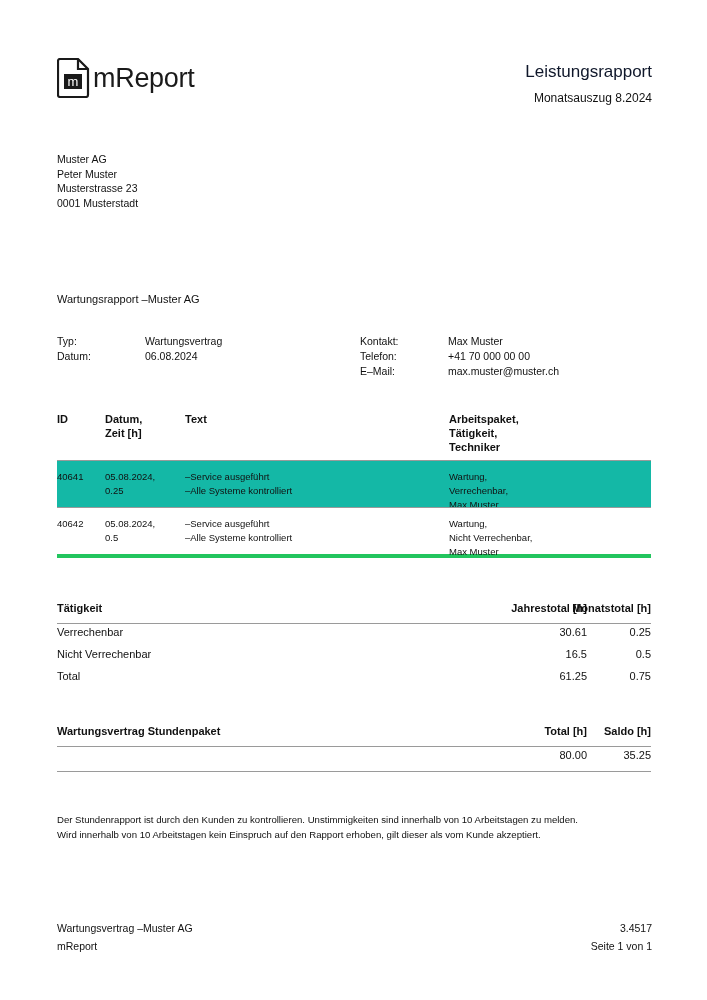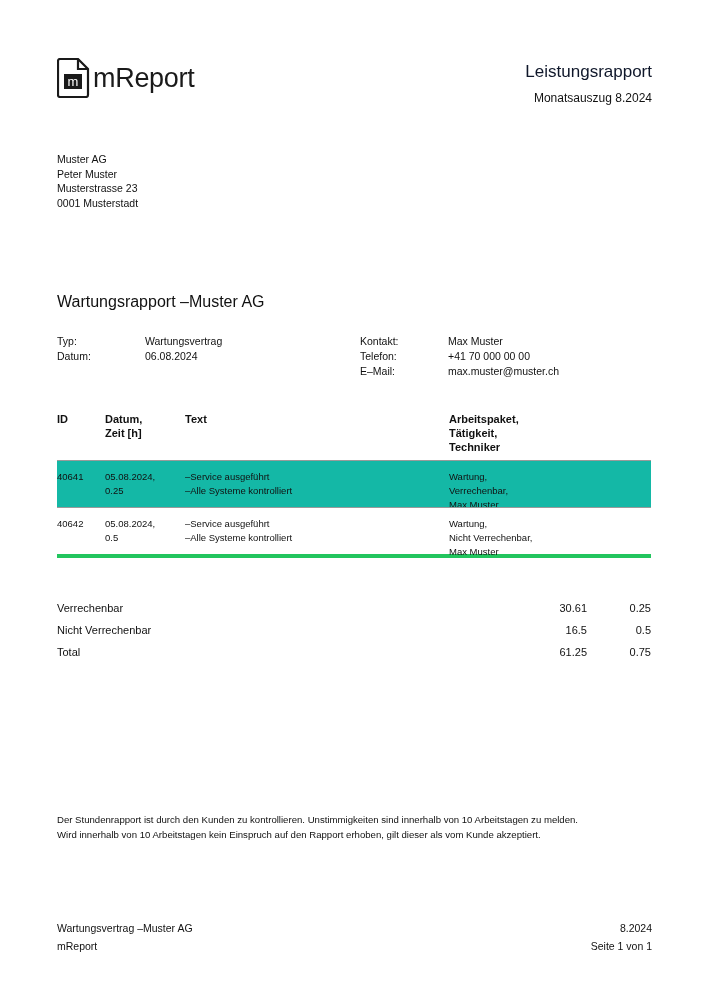--- a/index.html
+++ b/index.html
@@ -76,21 +76,21 @@
     font-size: 10.5px;
     line-height: 14.5px;
     color: #111;
   }
 
   
   .section-title {
     position: absolute;
     left: 57px;
     top: 293px;
-    font-size: 16px;
+    font-size: 11px;
     color: #111;
   }
 
   
   .meta {
     position: absolute;
     left: 57px;
     top: 334px;
     width: 594px;
     font-size: 10.5px;
@@ -313,43 +313,60 @@
       </div>
       <div class="c col-pkg">
         <div>Wartung,</div>
         <div>Nicht Verrechenbar,</div>
         <div>Max Muster</div>
       </div>
     </div>
   </div>
 
   <div class="summary">
+    <div class="sum-head">
+      <span class="lbl">Tätigkeit</span>
+      <span class="v1">Jahrestotal [h]</span>
+      <span class="v2">Monatstotal [h]</span>
+    </div>
     <div class="sum-row">
       <span class="lbl">Verrechenbar</span>
       <span class="v1">30.61</span>
       <span class="v2">0.25</span>
     </div>
     <div class="sum-row">
       <span class="lbl">Nicht Verrechenbar</span>
       <span class="v1">16.5</span>
       <span class="v2">0.5</span>
     </div>
     <div class="sum-row">
       <span class="lbl">Total</span>
       <span class="v1">61.25</span>
       <span class="v2">0.75</span>
     </div>
   </div>
 
+  <div class="paket">
+    <div class="sum-head">
+      <span class="lbl">Wartungsvertrag Stundenpaket</span>
+      <span class="v1">Total [h]</span>
+      <span class="v2">Saldo [h]</span>
+    </div>
+    <div class="sum-row">
+      <span class="lbl"></span>
+      <span class="v1">80.00</span>
+      <span class="v2">35.25</span>
+    </div>
+  </div>
 
   <div class="note">
     <div>Der Stundenrapport ist durch den Kunden zu kontrollieren.  Unstimmigkeiten  sind innerhalb von 10 Arbeitstagen zu melden.</div>
     <div>Wird  innerhalb von 10 Arbeitstagen kein Einspruch  auf den Rapport erhoben, gilt  dieser als vom Kunde akzeptiert.</div>
   </div>
 
   <div class="footer">
     <span class="fl">Wartungsvertrag –Muster AG</span>
     <span class="fl2">mReport</span>
-    <span class="fr">8.2024</span>
+    <span class="fr">3.4517</span>
     <span class="fr2">Seite  1 von 1</span>
   </div>
 
 </div>
 
 </body></html>

